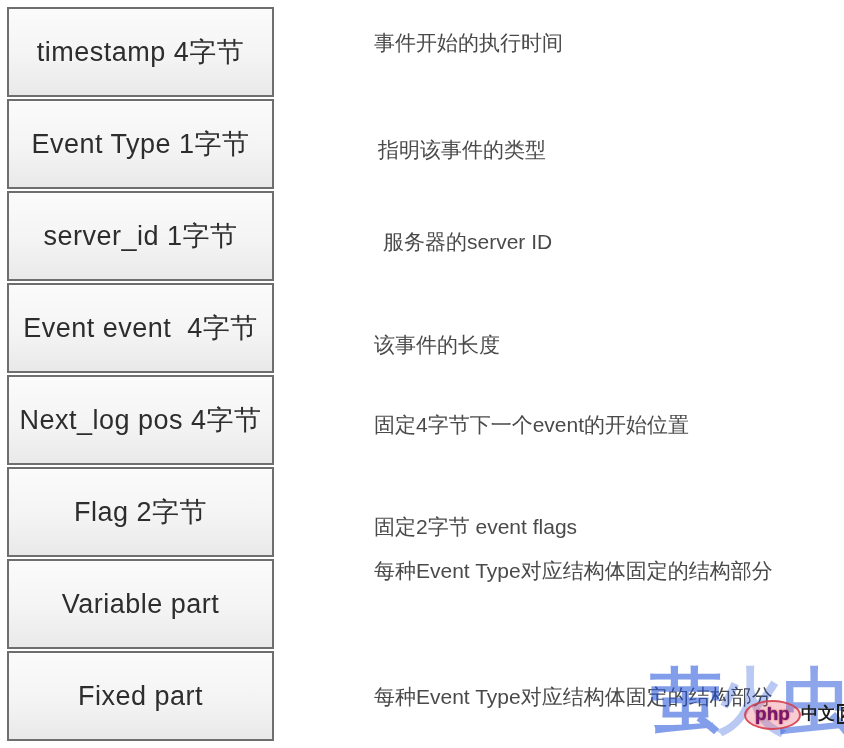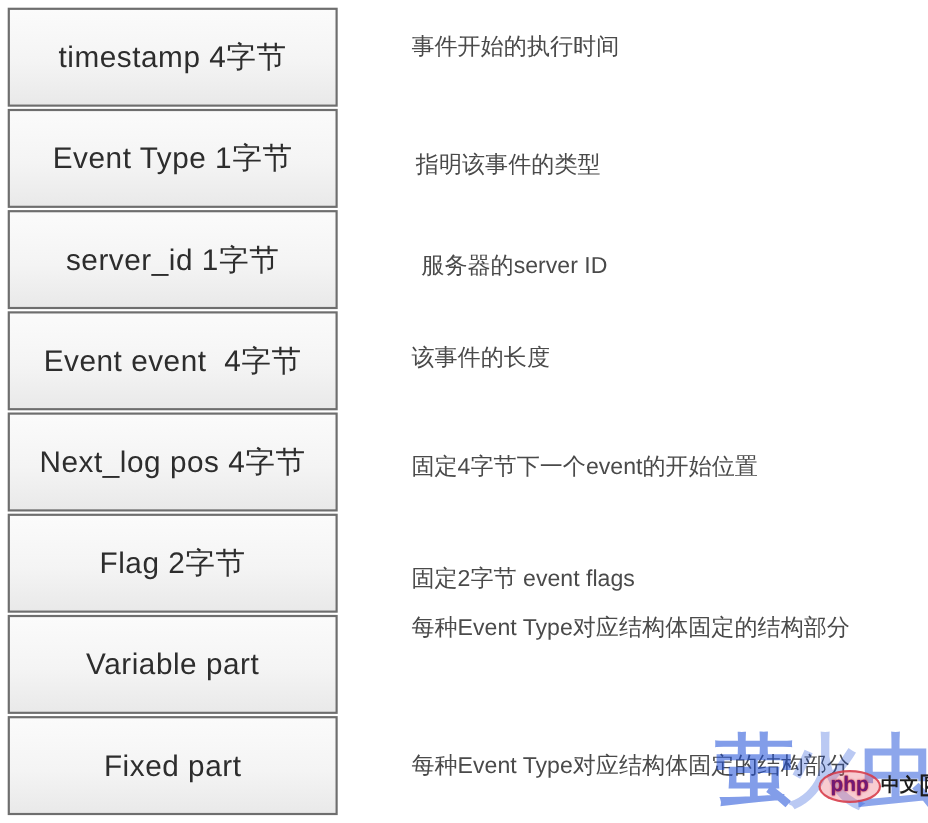--- a/index.html
+++ b/index.html
@@ -20,21 +20,21 @@
     position: absolute;
     left: 7px;
     top: 7px;
     width: 300px;
     display: flex;
     flex-direction: column;
     gap: 2px;
   }
   .field-box {
     box-sizing: border-box;
-    width: 300px;
+    width: 267px;
     height: 90px;
     border: 2px solid #6e6e6e;
     background: linear-gradient(180deg, #fbfbfb 0%, #f4f4f4 55%, #e9e9e9 100%);
     display: flex;
     align-items: center;
     justify-content: center;
   }
   .field-label {
     font-size: 27px;
     color: #2d2d2d;
@@ -46,21 +46,21 @@
     position: absolute;
     left: 374px;
     font-size: 21px;
     line-height: 28px;
     color: #4a4a4a;
     white-space: pre;
   }
   .desc-0 { top: 29px; }
   .desc-1 { top: 136px; left: 378px; }
   .desc-2 { top: 228px; left: 383px; }
-  .desc-3 { top: 312px; }
+  .desc-3 { top: 331px; }
   .desc-4 { top: 411px; }
   .desc-5 { top: 513px; }
   .desc-6 { top: 557px; }
   .desc-7 { top: 683px; }
   
   #watermark-big {
     position: absolute;
     left: 650px;
     top: 666px;
     font-size: 72px;

